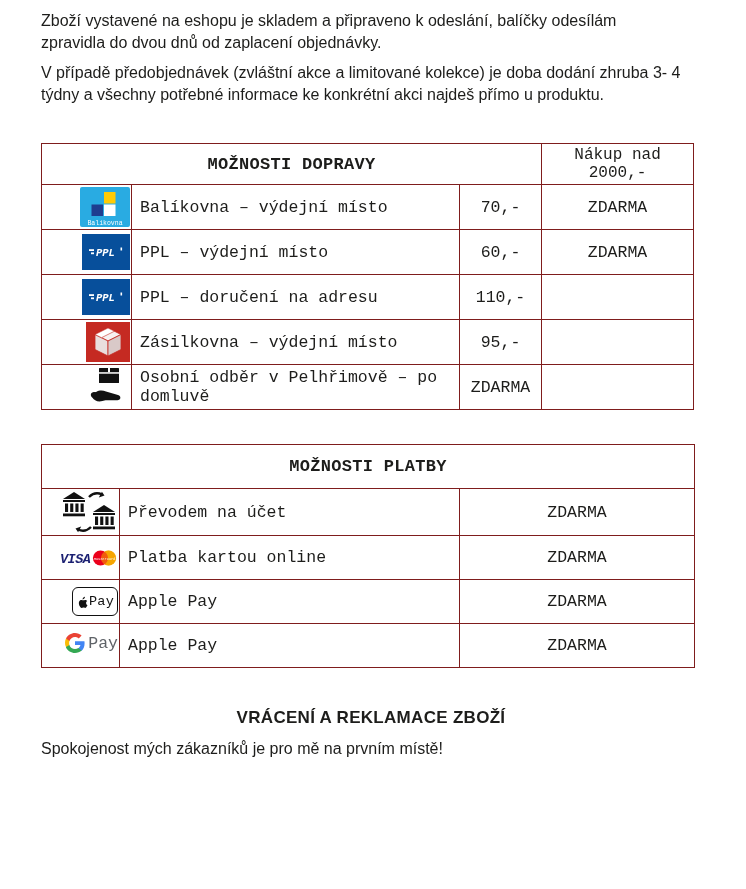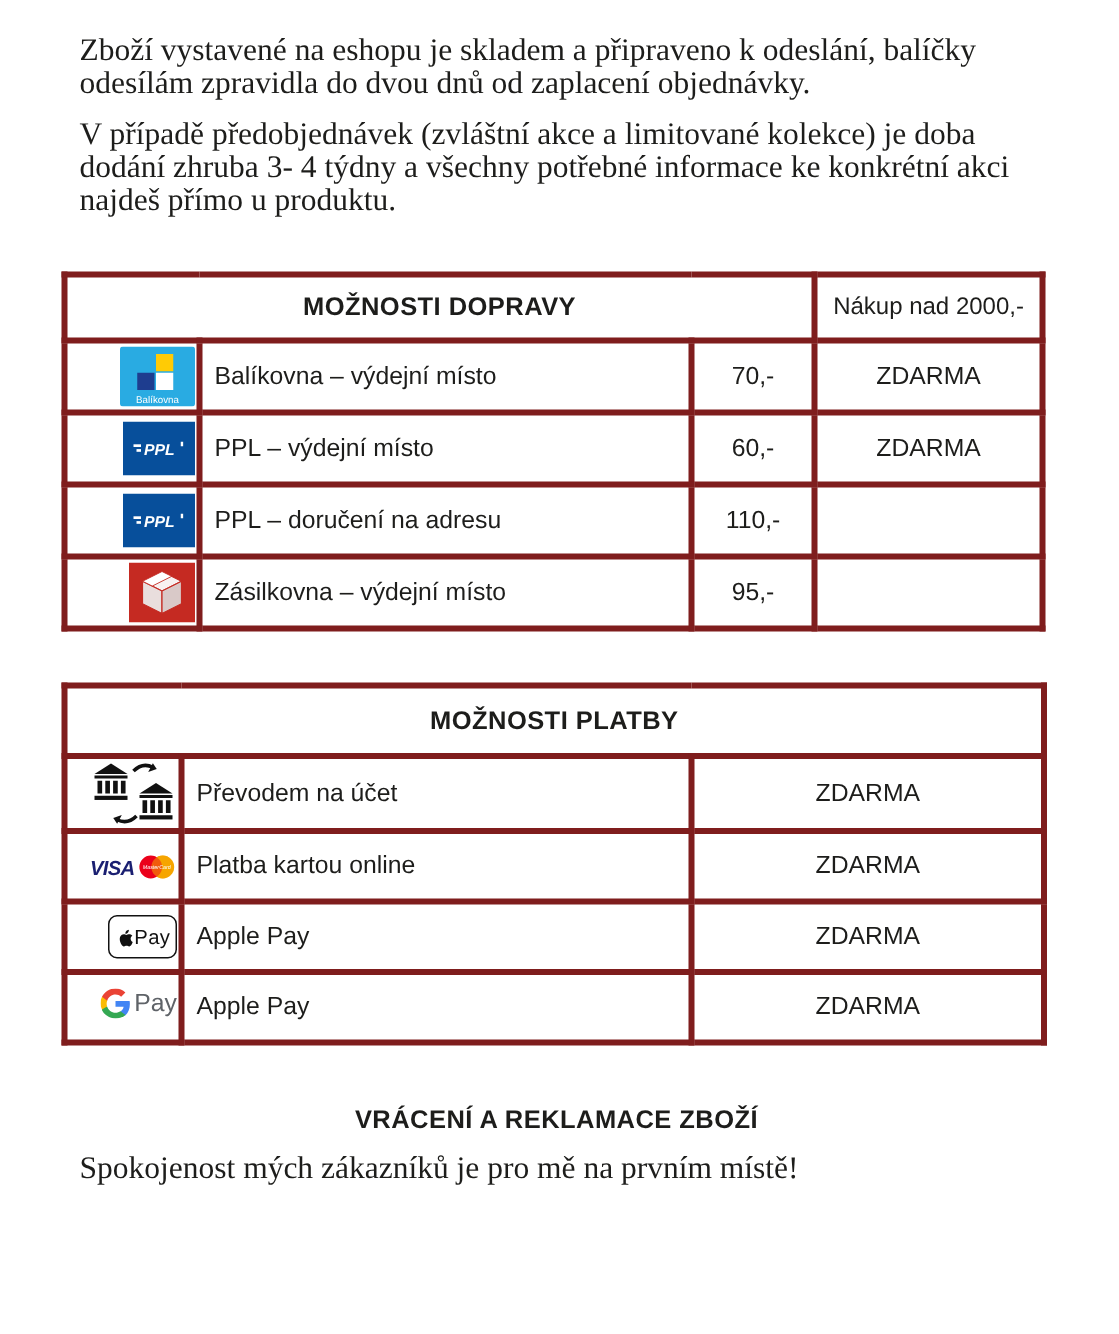--- a/index.html
+++ b/index.html
@@ -4,25 +4,25 @@
 <style>
   html,body{margin:0;padding:0;background:#fff;}
   body{
     width:746px;height:889px;
     font-family:"Liberation Sans", sans-serif;
     color:#1d1d1b;
     -webkit-font-smoothing:antialiased;
     overflow:hidden;
   }
   .page{padding:10px 45px 0 41px;}
-  p{font-size:21px;line-height:22px;margin:12px;max-width:640px;font-family:Liberation Serif, serif;}
+  p{font-size:16px;line-height:22px;margin:0;max-width:640px;}
   .intro-p1{margin-bottom:8px;}
   
   table{border-collapse:collapse;table-layout:fixed;}
-  td{border:4px solid #7f1d1d;font-size:16.5px;color:#1d1d1b;overflow:hidden;}
+  td{border:1px solid #7f1d1d;font-size:16.5px;color:#1d1d1b;overflow:hidden;font-family:Liberation Mono, monospace;}
   .t1{width:652px;margin-top:37px;}
   .t2{width:653px;margin-top:34px;}
   .t1 .head td{height:38px;}
   .t1 .row td{height:42px;}
   .t2 .head td{height:41px;}
   .t2 .row td{height:41px;}
   td.title{text-align:center;font-weight:bold;font-size:17px;letter-spacing:.3px;}
   td.free-head{text-align:center;font-size:16px;padding:0 2px;}
   td.icon-cell{text-align:right;vertical-align:middle;}
   td.name{padding-left:8px;text-align:left;}
@@ -131,20 +131,38 @@
             <polygon points="22,6 28.5,9.2 15.5,15.7 9,12.5" fill="#ffffff" stroke="#c52a22" stroke-width="0.6"></polygon>
           </svg>
         </span>
       </td>
       <td class="name">Zásilkovna – výdejní místo</td>
       <td class="price">95,-</td>
       <td class="free"></td>
     </tr>
 
 
+    <tr class="row">
+      <td class="icon-cell">
+        <span class="icon">
+          <svg width="44" height="42" viewBox="0 0 44 42">
+            <g fill="#111111">
+              <rect x="13" y="2" width="20" height="15" rx="0.5"></rect>
+              <path d="M6 31 C9 24.5 15 23.5 20 25.5 L32 29 C35.5 30 35 34.3 31.3 34.3 L19.5 34.3 C13 36.5 8.6 35.5 6 31 Z"></path>
+              <path d="M6.2 31.5 C3.8 29.5 4.6 26.2 8 26 L11 26.2 L9 30.5 Z"></path>
+            </g>
+            <rect x="13" y="6.2" width="20" height="1.5" fill="#ffffff"></rect>
+            <rect x="22" y="2" width="2" height="4.2" fill="#ffffff"></rect>
+          </svg>
+        </span>
+      </td>
+      <td class="name">Osobní odběr v Pelhřimově – po domluvě</td>
+      <td class="price">ZDARMA</td>
+      <td class="free"></td>
+    </tr>
   </tbody>
     </table>
 
   <table class="t2">
     <colgroup>
         <col style="width:78px">
         <col style="width:340px">
         <col style="width:235px">
       </colgroup>
     <tbody>

